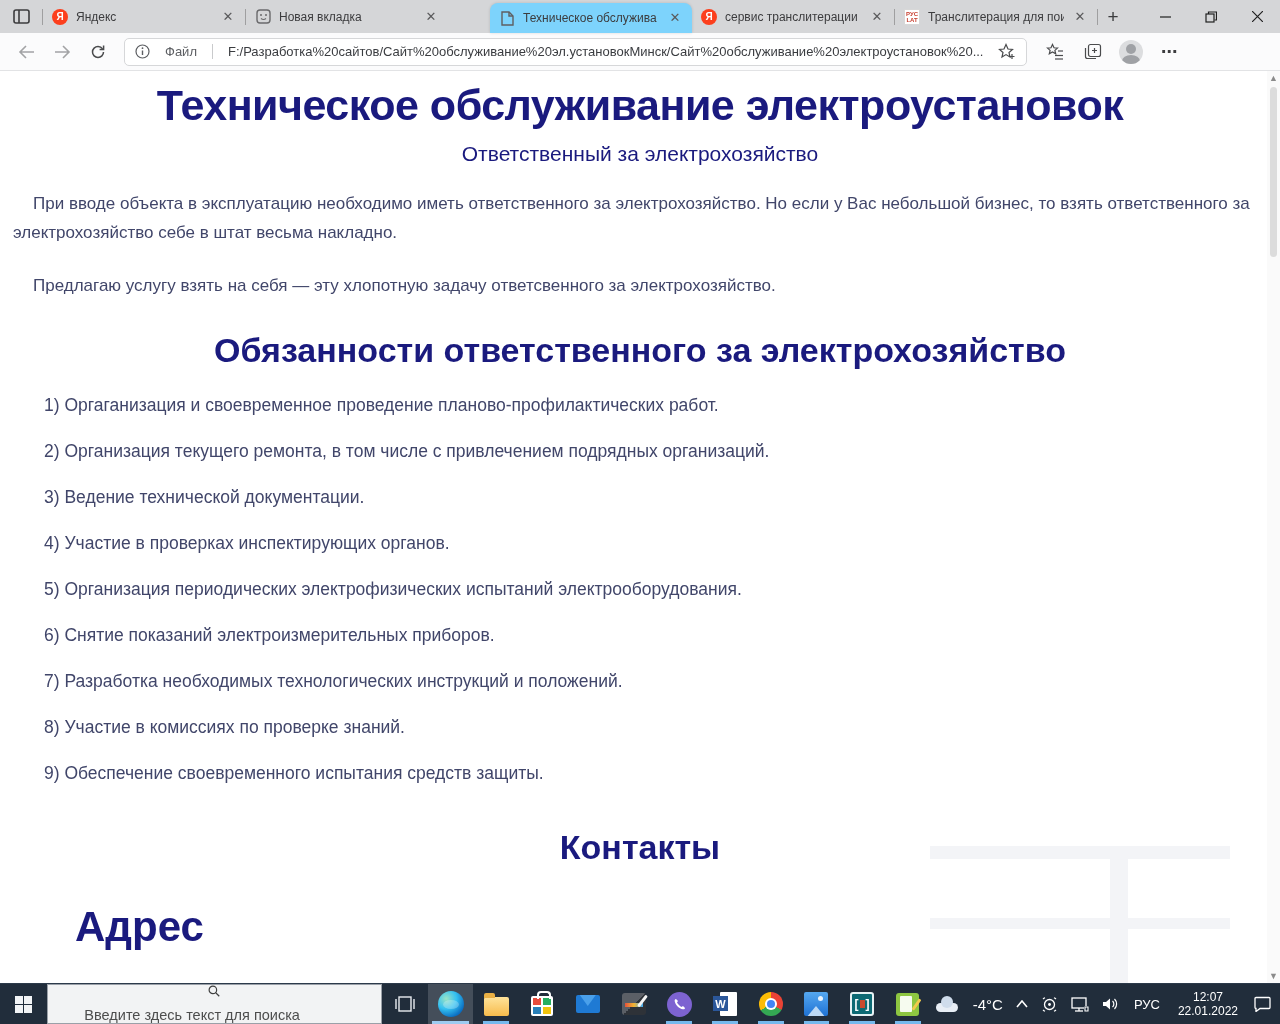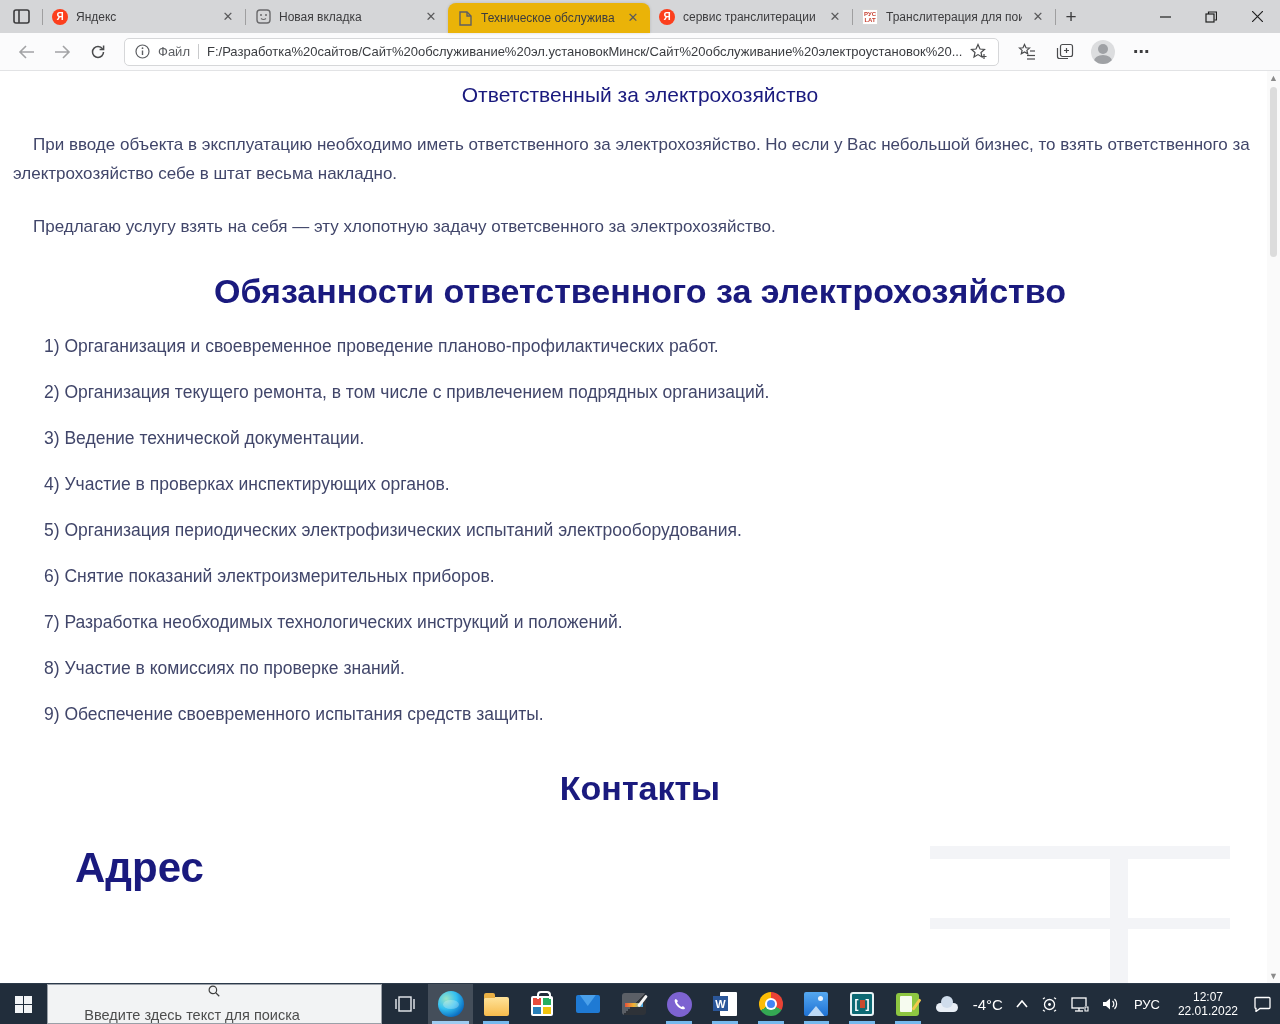--- a/index.html
+++ b/index.html
@@ -7,33 +7,33 @@
   body { font-family:"Liberation Sans","DejaVu Sans",sans-serif; background:#fff; }
   .screen { position:relative; width:1280px; height:1024px; overflow:hidden; }
 
   
   .tabstrip { height:33px; background:#d5d6d8; display:flex; align-items:stretch; }
   .vtabs-btn { width:42px; display:flex; align-items:center; justify-content:center; }
   .sep { width:1px; height:16px; background:#9f9fa0; align-self:center; }
   .tab { width:202px; display:flex; align-items:center; gap:8px; padding:0 9px; cursor:default; }
   .tab .title { flex:1; font-size:12px; color:#3c3c3e; white-space:nowrap; overflow:hidden; }
   .tab .close { font-size:13px; color:#5a5a5c; width:16px; text-align:center; line-height:16px; }
-  .tab.active { background:#eab308; border-radius:8px 8px 0 0; margin-top:3px; box-shadow:0 0 3px rgba(0,0,0,.15); }
+  .tab.active { background:#7dd3fc; border-radius:8px 8px 0 0; margin-top:3px; box-shadow:0 0 3px rgba(0,0,0,.15);margin-left:42px; }
   .favicon { width:16px; height:16px; flex:0 0 16px; display:flex; align-items:center; justify-content:center; }
   .fav-yandex { width:16px; height:16px; border-radius:50%; background:#fc3f1d; color:#fff; font-weight:bold; font-size:10px; display:flex; align-items:center; justify-content:center; }
   .fav-ruslat { font-size:6px; line-height:6px; font-weight:bold; color:#c63d2e; text-align:center; border:1px solid #d8d8d8; padding:1px; background:#fff; }
   .newtab-btn { width:30px; display:flex; align-items:center; justify-content:center; font-size:19px; color:#3c3c3e; }
   .drag-space { flex:1; }
   .win-controls { display:flex; }
   .win-btn { width:46px; display:flex; align-items:center; justify-content:center; color:#202020; }
 
   
   .toolbar { height:38px; background:#fbfbfc; border-bottom:1px solid #e2e3e5; display:flex; align-items:center; padding:0 10px; gap:4px; }
   .nav-btn { width:32px; height:30px; display:flex; align-items:center; justify-content:center; border-radius:4px; }
-  .urlbox { flex:0 0 868px; height:28px; margin-left:6px; background:#fff; border:1px solid #d6d7d9; border-radius:5px; display:flex; align-items:center; padding:0 10px; gap:8px; }
+  .urlbox { flex:0 0 868px; height:28px; margin-left:6px; background:#fff; border:1px solid #d6d7d9; border-radius:5px; display:flex; align-items:center; padding:0 10px; gap:15px; }
   .urlbox .label { font-size:13px; color:#5c5e62; }
   .urlbox .vdiv { width:1px; height:15px; background:#c9cacc; }
   .urlbox .url { flex:1; font-size:13px; color:#3a3c40; white-space:nowrap; overflow:hidden; }
   .tool-icons { display:flex; align-items:center; gap:6px; margin-left:8px; }
   .tool-btn { width:32px; height:30px; display:flex; align-items:center; justify-content:center; border-radius:4px; }
   .avatar { width:24px; height:24px; border-radius:50%; background:#dcdddf; position:relative; overflow:hidden; }
   .avatar:before { content:""; position:absolute; left:7px; top:4px; width:10px; height:10px; border-radius:50%; background:#9fa1a5; }
   .avatar:after { content:""; position:absolute; left:3px; top:15px; width:18px; height:12px; border-radius:50%; background:#9fa1a5; }
   .ellipsis { font-size:16px; letter-spacing:1px; color:#3c3c3e; font-weight:bold; }
 
@@ -244,20 +244,21 @@
       <div class="tool-btn">
           <span class="avatar"></span>
         </div>
       <div class="tool-btn">
           <span class="ellipsis">⋯</span>
         </div>
     </div>
   </div>
 
   <div class="content">
+    <h1 class="main navy">Техническое обслуживание электроустановок</h1>
     <h2 class="sub navy">Ответственный за электрохозяйство</h2>
     <p class="body-p">При вводе объекта в эксплуатацию необходимо иметь ответственного за электрохозяйство. Но если у Вас небольшой бизнес, то взять ответственного за электрохозяйство себе в штат весьма накладно.</p>
     <p class="body-p">Предлагаю услугу взять на себя — эту хлопотную задачу ответсвенного за электрохозяйство.</p>
     <h2 class="duties navy">Обязанности ответственного за электрохозяйство</h2>
     <p class="duty">1) Оргаганизация и своевременное проведение планово-профилактических работ.</p>
     <p class="duty">2) Организация текущего ремонта, в том числе с привлечением подрядных организаций.</p>
     <p class="duty">3) Ведение технической документации.</p>
     <p class="duty">4) Участие в проверках инспектирующих органов.</p>
     <p class="duty">5) Организация периодических электрофизических испытаний электрооборудования.</p>
     <p class="duty">6) Снятие показаний электроизмерительных приборов.</p>

